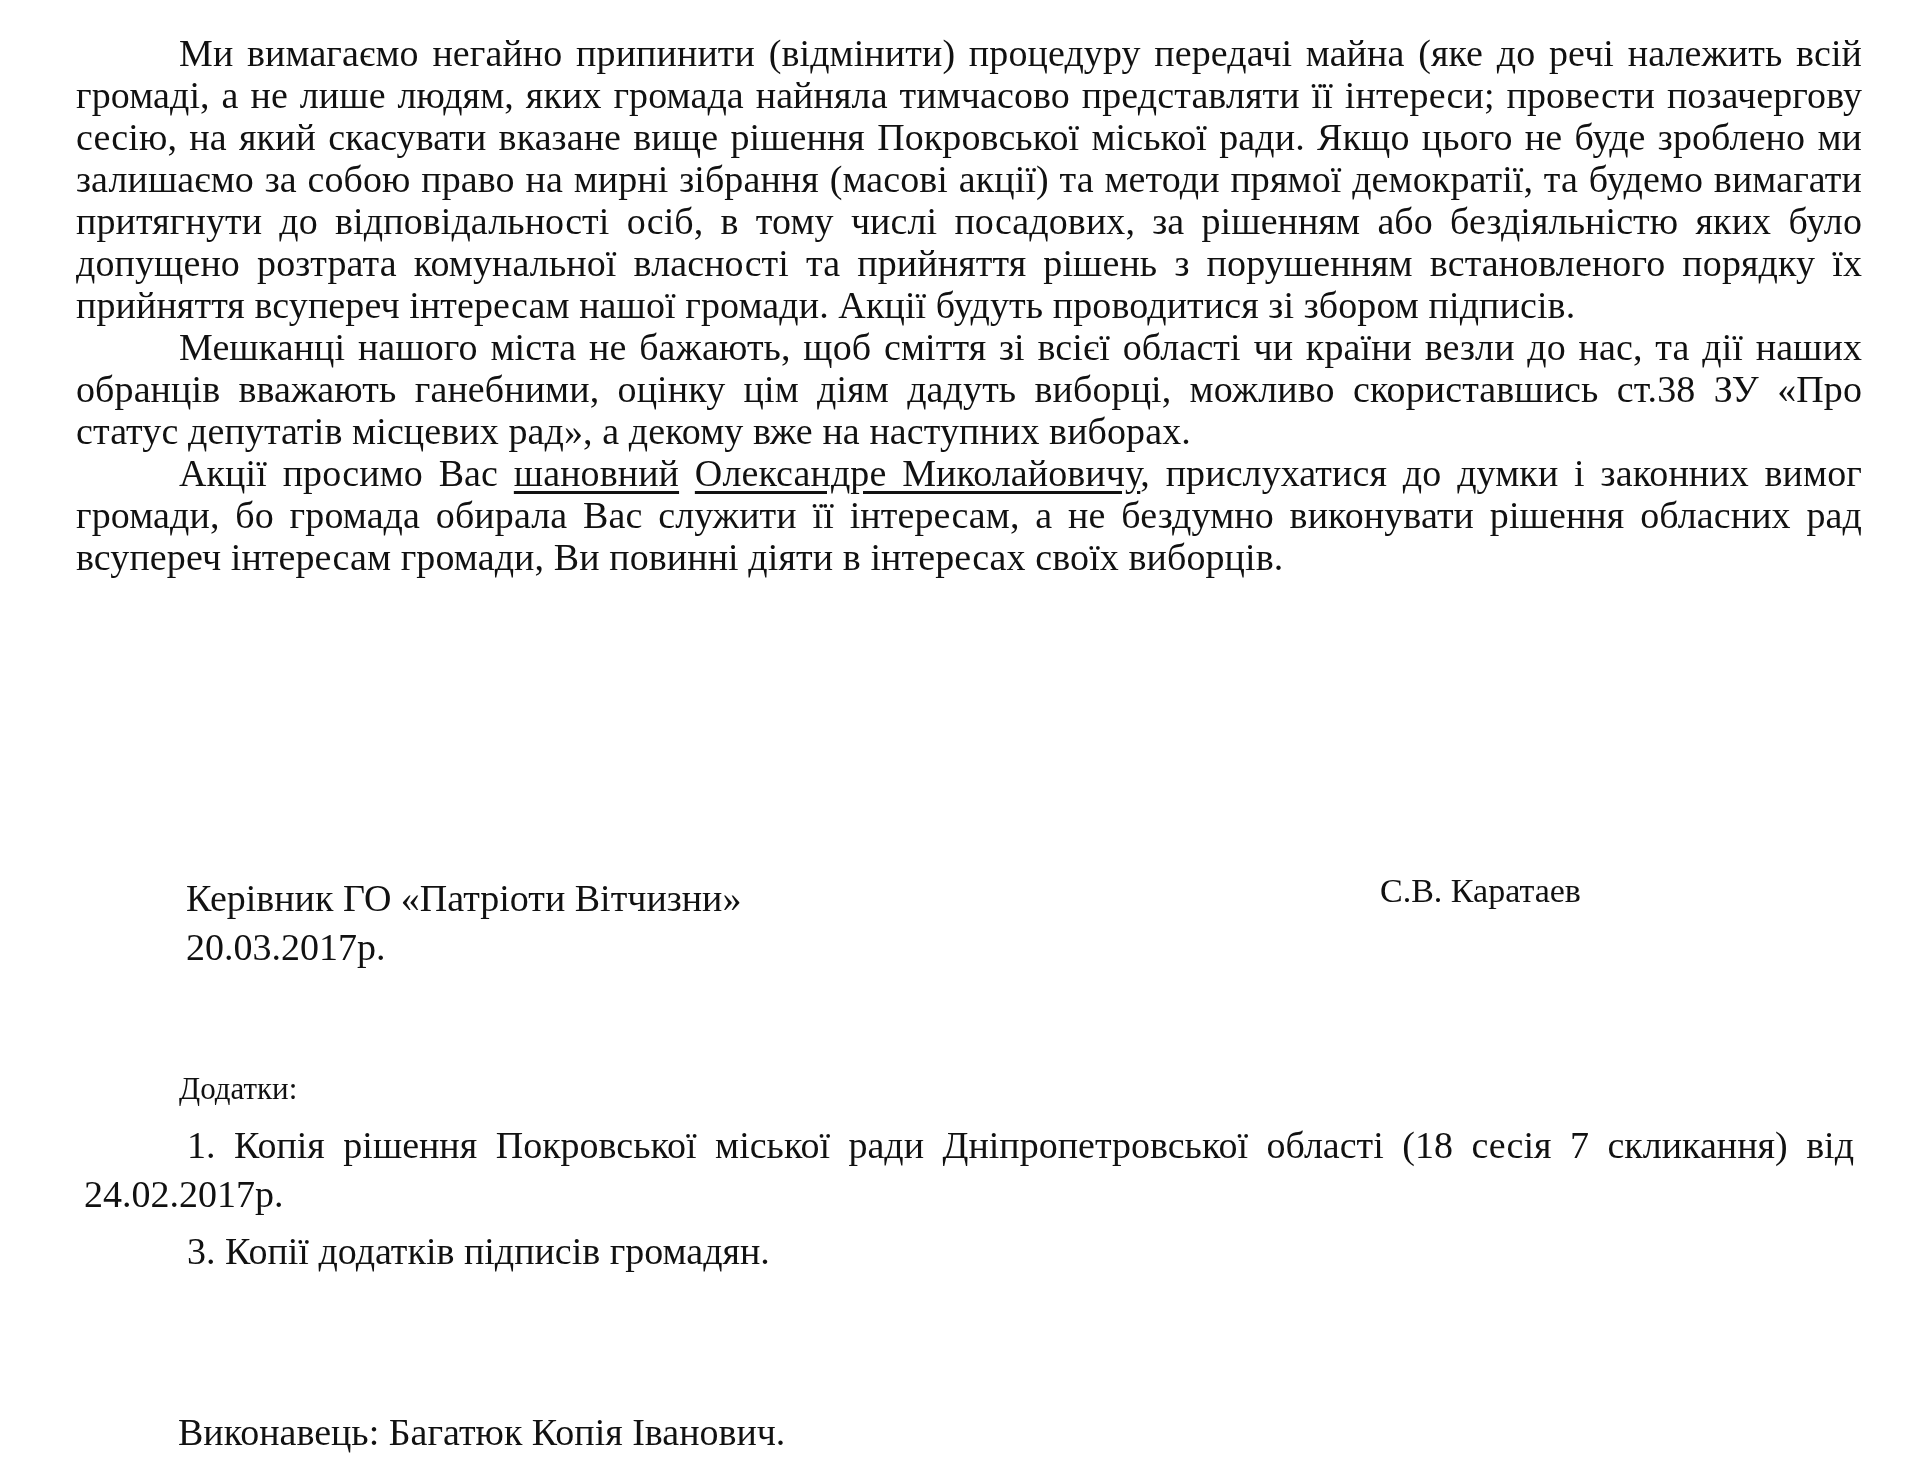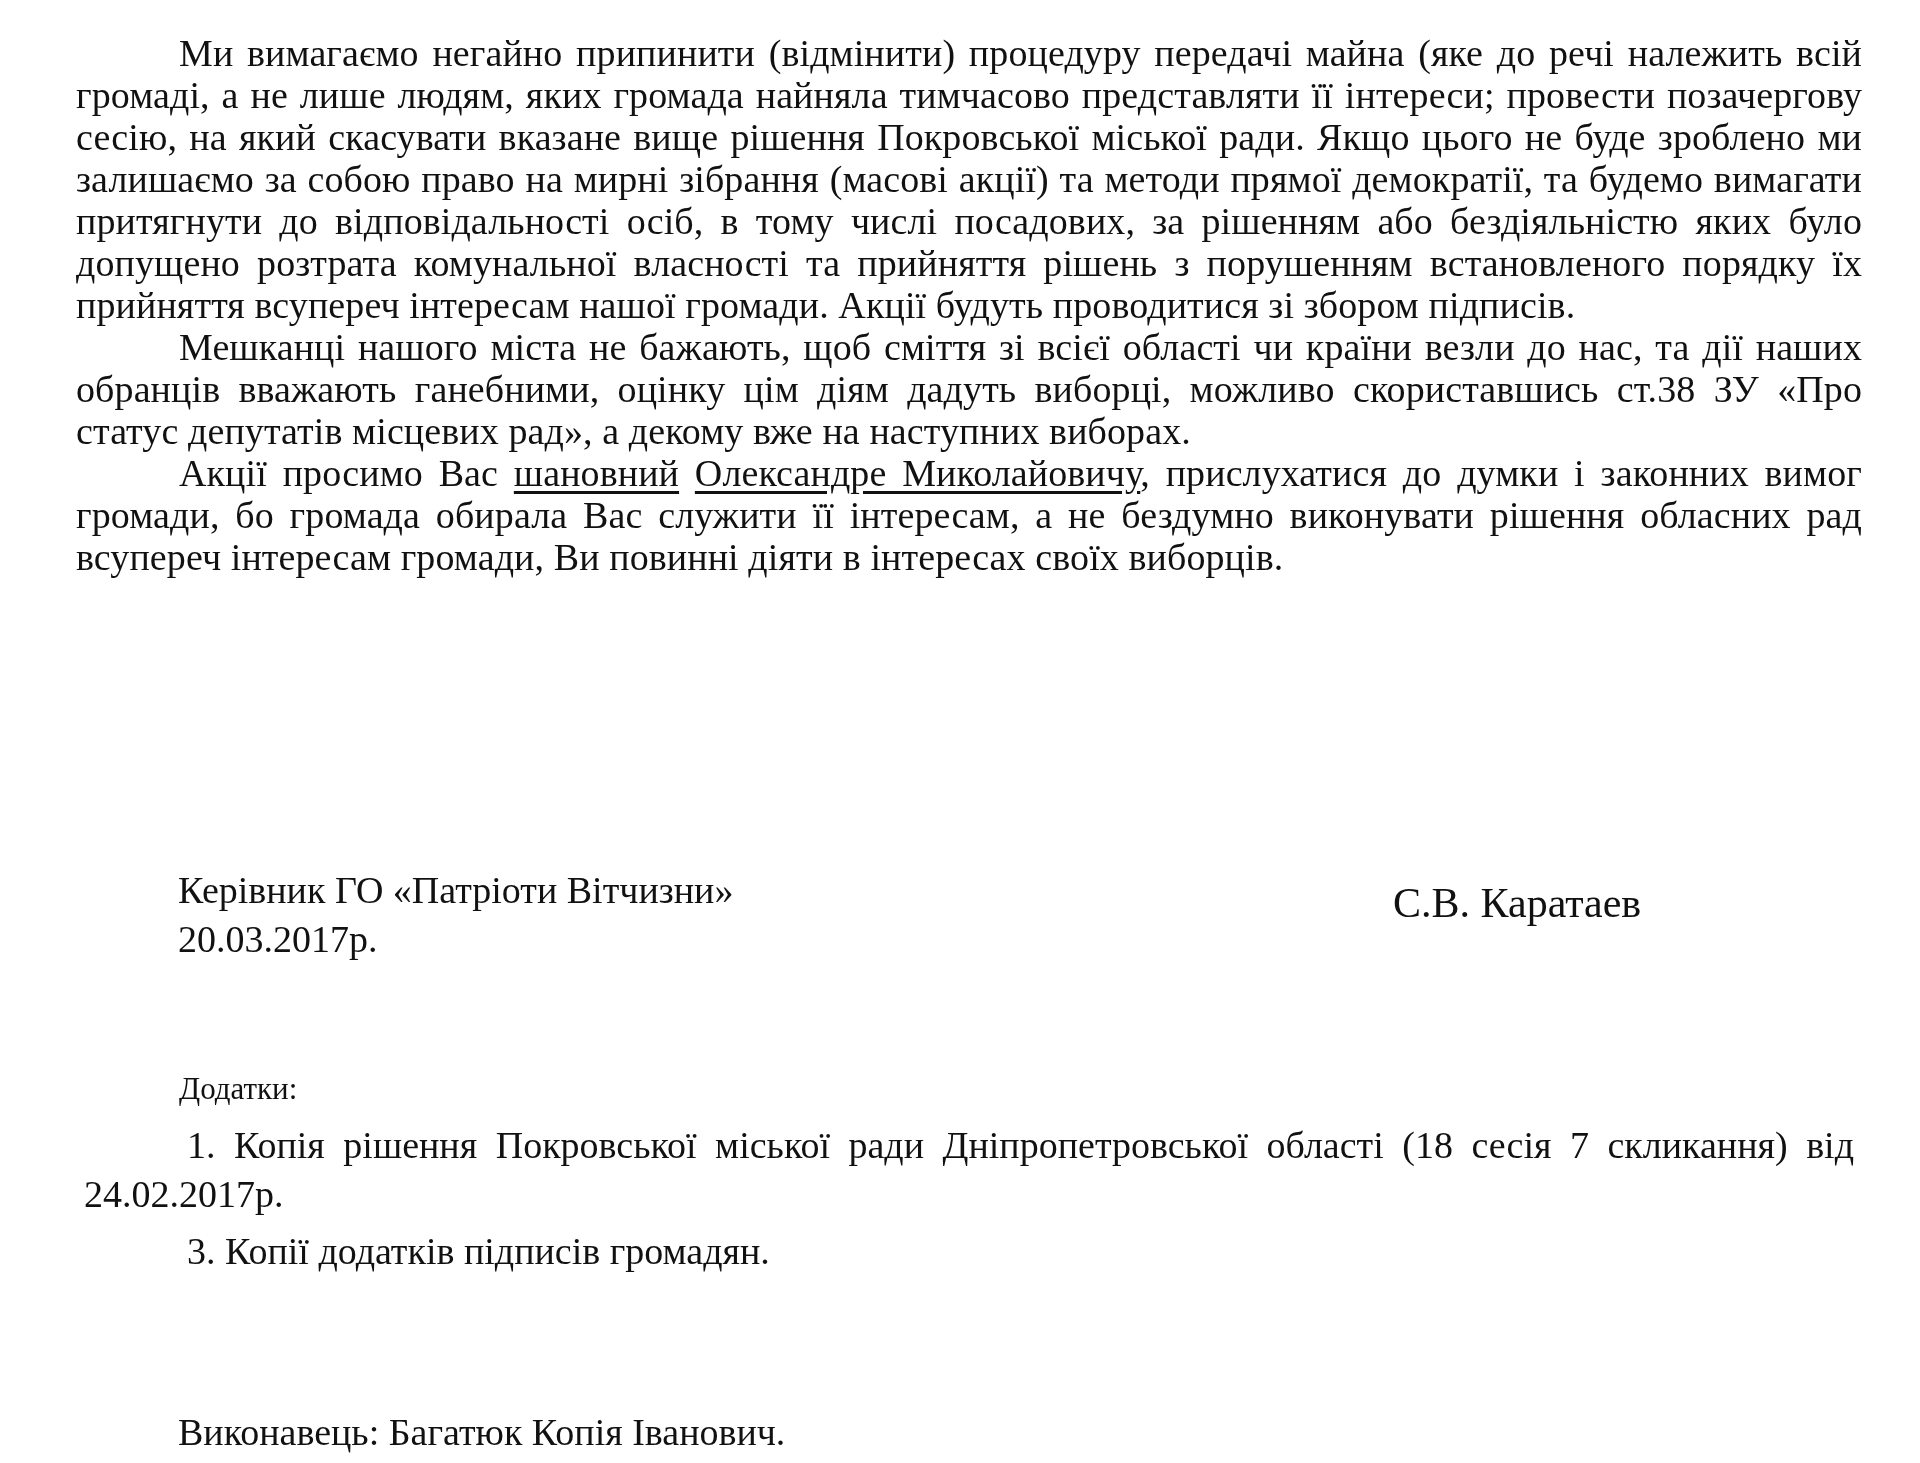--- a/index.html
+++ b/index.html
@@ -8,22 +8,22 @@
     font-family: "Liberation Serif", "DejaVu Serif", serif;
     color: #111111;
   }
   .page { position: absolute; left: 76px; top: 32px; width: 1786px; }
   .para {
     font-size: 38px; line-height: 42px; margin: 0;
     text-align: justify; text-indent: 103px;
     letter-spacing: 0.1px;
   }
   .u { text-decoration: underline; text-underline-offset: 5px; }
-  .sig { position: absolute; left: 178px; font-size: 38px; line-height: 49px; margin: 0; white-space: nowrap; }
-  .sig-name { position: absolute; left: 1380px; font-size: 42px; line-height: 49px; margin: 13px; white-space: nowrap; }
+  .sig { position: absolute; left: 178px; font-size: 38px; line-height: 49px; margin: 8px; white-space: nowrap; }
+  .sig-name { position: absolute; left: 1380px; font-size: 34px; line-height: 49px; margin: 0; white-space: nowrap; }
   .attach-block { position: absolute; left: 76px; width: 1786px; }
   .attach-title { margin: 0; font-size: 31px; line-height: 49px; padding-left: 103px; }
   .attach-item { margin: 8px; font-size: 38px; line-height: 49px; text-align: justify; text-indent: 103px; }
   .executor { position: absolute; left: 178px; font-size: 38px; line-height: 49px; margin: 0; white-space: nowrap; }
 </style>
 </head>
 <body>
 
 <div class="page">
   <p class="para">Ми вимагаємо негайно припинити (відмінити) процедуру передачі майна (яке до речі належить всій громаді, а не лише людям, яких громада найняла тимчасово представляти її інтереси; провести позачергову сесію, на який скасувати вказане вище рішення Покровської міської ради. Якщо цього не буде зроблено  ми залишаємо за собою право на мирні зібрання (масові акції)  та методи прямої демократії, та будемо вимагати  притягнути до відповідальності осіб, в тому числі посадових, за рішенням або бездіяльністю яких було допущено розтрата комунальної власності та прийняття рішень з порушенням встановленого порядку їх прийняття всупереч інтересам нашої громади. Акції будуть проводитися зі збором підписів.</p>

